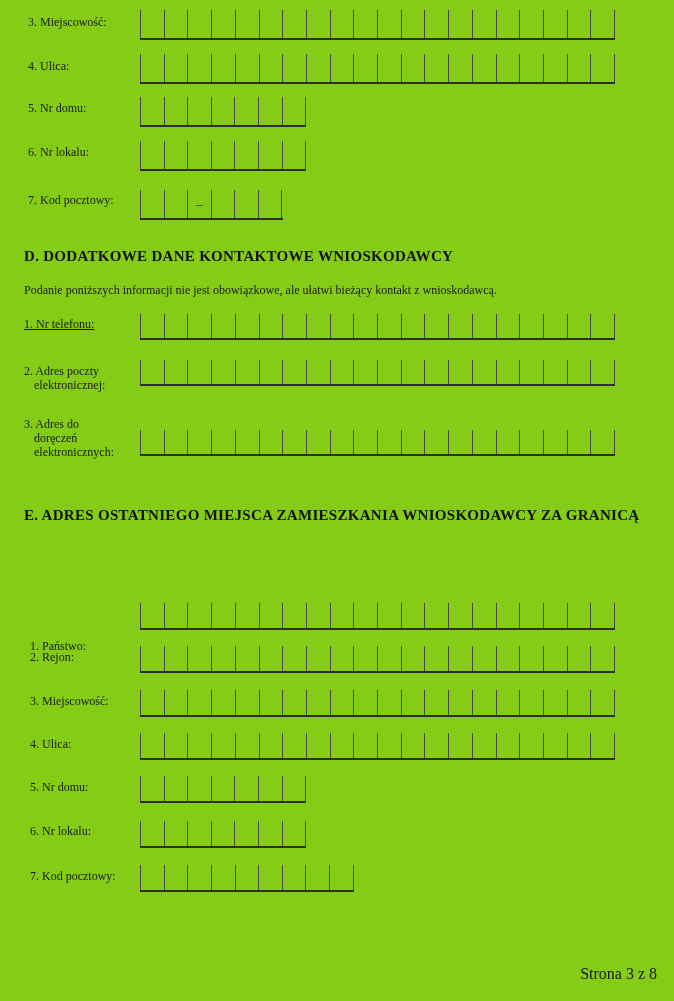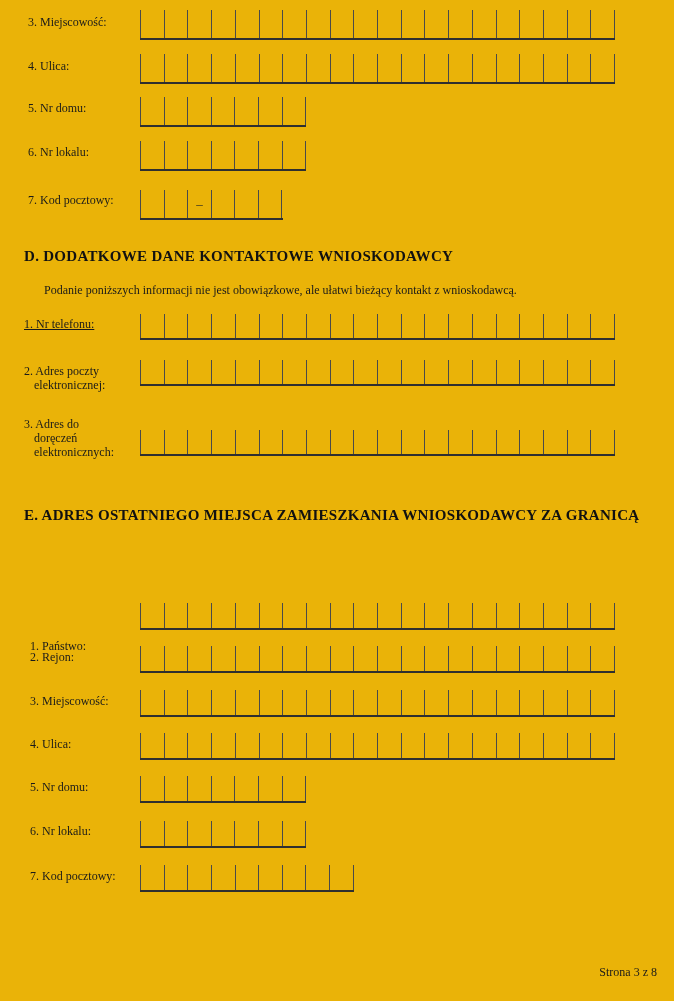--- a/index.html
+++ b/index.html
@@ -1,19 +1,19 @@
 <!DOCTYPE html>
 <html><head>
 <meta charset="utf-8">
 <style>
   html,body{margin:0;padding:0;background:#888;}
   .page{
     position:relative;
     width:674px;height:1001px;
-    background:#eab308;
+    background:#84cc16;
     font-family:"Liberation Serif","DejaVu Serif",serif;
     color:#1a1a1a;
     overflow:hidden;
   }
   .sec{display:contents;}
   .field-label{
     position:absolute;
     font-size:12px;
     line-height:14px;
     color:#1a1a1a;
@@ -45,27 +45,27 @@
     color:#111;
   }
   .note{
     position:absolute;
     margin:0;
     font-size:12px;
     line-height:17px;
     color:#1a1a1a;
   }
   #d-title{top:248px;left:24px;}
-  #d-note{top:282px;left:24px;width:520px;margin-left:20px;}
+  #d-note{top:282px;left:24px;width:520px;}
   #e-title{top:507px;left:24px;}
   #e-note{top:543px;left:24px;width:629px;text-align:justify;}
   .footer{
     position:absolute;
     top:965px;right:17px;
-    font-size:12px;color:#1a1a1a;margin-left:16px;
+    font-size:16px;color:#1a1a1a;margin-left:16px;
   }
 </style>
 </head>
 <body>
 
 <div class="page">
 
   <section class="sec" id="sec-c"><div class="field-label" style="top: 15px; left: 28px;">
         <div class="line">3. Miejscowość:</div>
       </div><div class="comb" style="top: 10px; left: 140px; width: 475px; height: 30px;">

